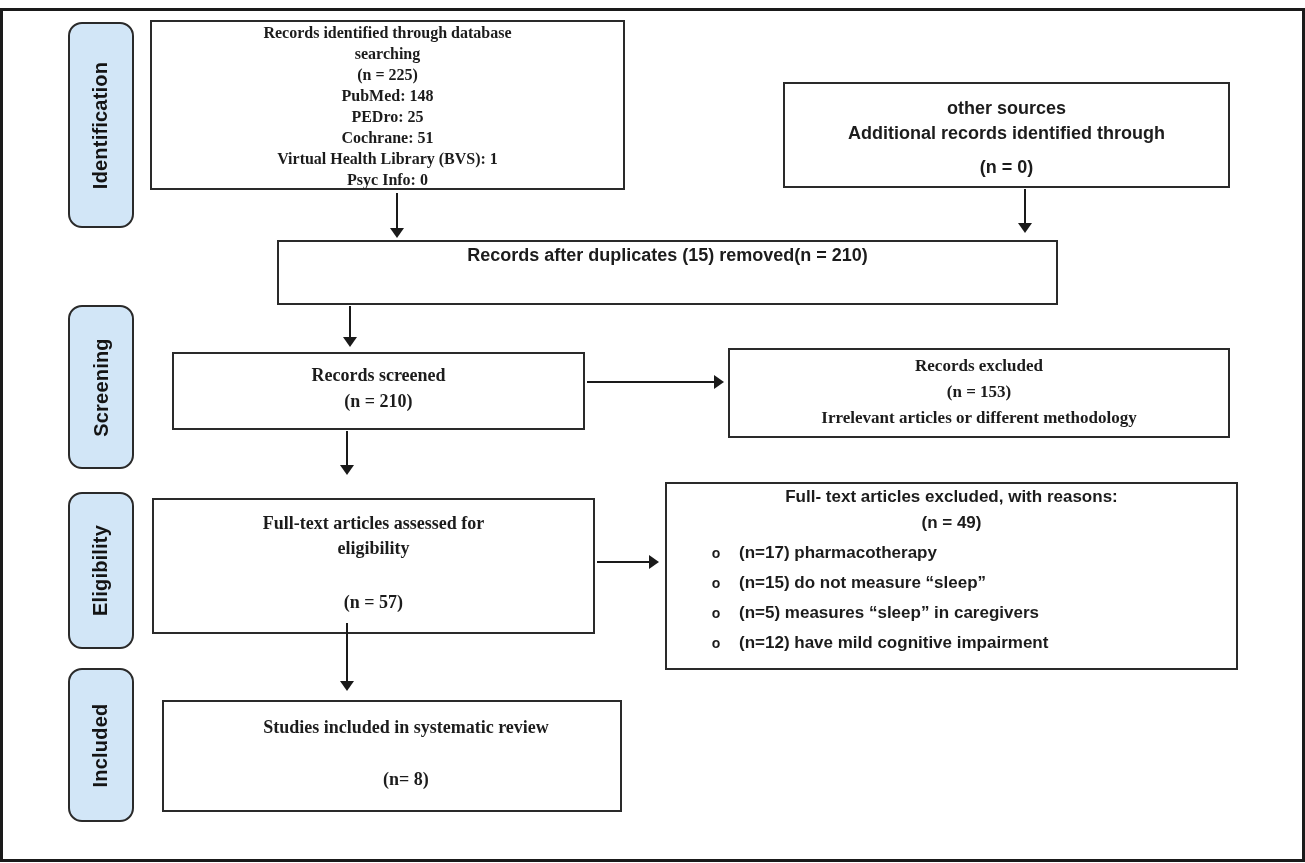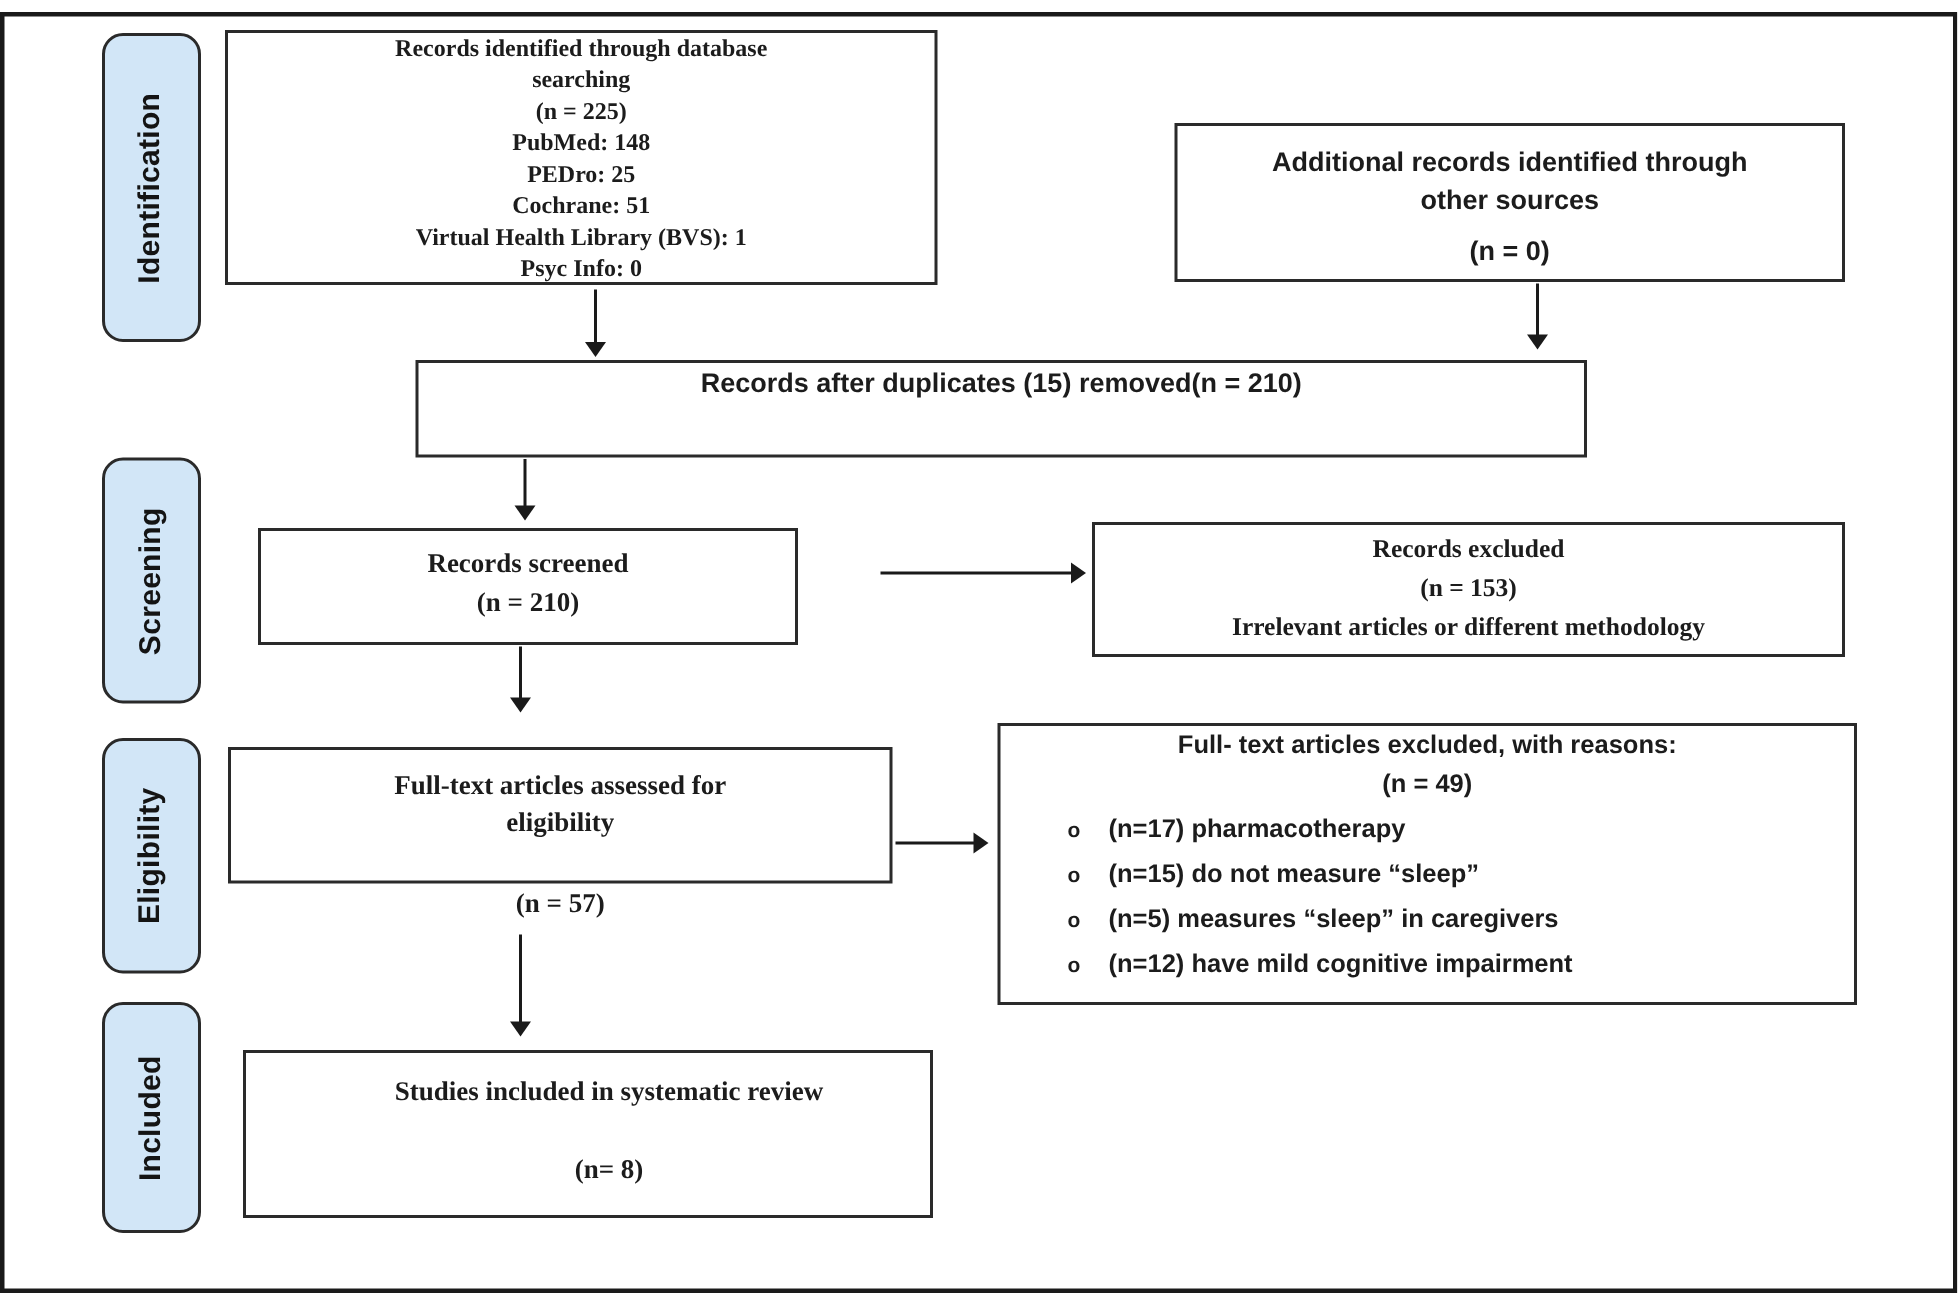--- a/index.html
+++ b/index.html
@@ -36,25 +36,25 @@
 
   #box-identified { left:150px; top:20px; width:475px; height:170px;
     display:flex; flex-direction:column; 
     font-size:16px; font-weight:bold; line-height:21px; }
   #box-additional { left:783px; top:82px; width:447px; height:106px;
     padding-top:12px; font-size:18px; font-weight:bold; line-height:25px; }
   #box-additional .nline { margin-top:9px; }
   #box-duplicates { left:277px; top:240px; width:781px; height:65px;
     display:flex; flex-direction:row; justify-content:center;
     font-size:18px; font-weight:bold; line-height:26px; }
-  #box-screened { left:172px; top:352px; width:360px; height:78px;
+  #box-screened { left:172px; top:352px; width:413px; height:78px;
     padding-top:8px; font-size:18px; font-weight:bold; line-height:26px; }
   #box-excluded { left:728px; top:348px; width:502px; height:90px;
     padding-top:3px; font-size:17px; font-weight:bold; line-height:26px; }
-  #box-fulltext { left:152px; top:498px; width:443px; height:91px;
+  #box-fulltext { left:152px; top:498px; width:443px; height:136px;
     padding-top:11px; font-size:18px; font-weight:bold; line-height:25px; }
   #box-fulltext .nline { margin-top:29px; }
   #box-fulltext-excluded { left:665px; top:482px; width:573px; height:188px;
     padding-top:0; font-size:17px; font-weight:bold; line-height:26px; }
   #box-included { left:162px; top:700px; width:460px; height:112px;
     padding-top:13px; font-size:18px; font-weight:bold; line-height:25px;padding-left:28px; }
   #box-included .nline { margin-top:27px; }
 
   .bullets { margin-top:2px; text-align:left; padding-left:26px; }
   .bullet-row { display:flex; align-items:baseline; line-height:29px; }
@@ -107,22 +107,22 @@
     <div>searching</div>
     <div>(n = 225)</div>
     <div>PubMed: 148</div>
     <div>PEDro: 25</div>
     <div>Cochrane: 51</div>
     <div>Virtual Health Library (BVS): 1</div>
     <div>Psyc Info: 0</div>
   </div>
 
   <div class="fbox sans" id="box-additional">
+    <div>other sources</div>
     <div>Additional records identified through</div>
-    <div>other sources</div>
     <div class="nline">(n = 0)</div>
   </div>
 
   <div class="fbox sans" id="box-duplicates">
     <div>Records after duplicates (15) removed</div>
     <div>(n = 210)</div>
   </div>
 
   <div class="fbox serif" id="box-screened">
     <div>Records screened</div>

